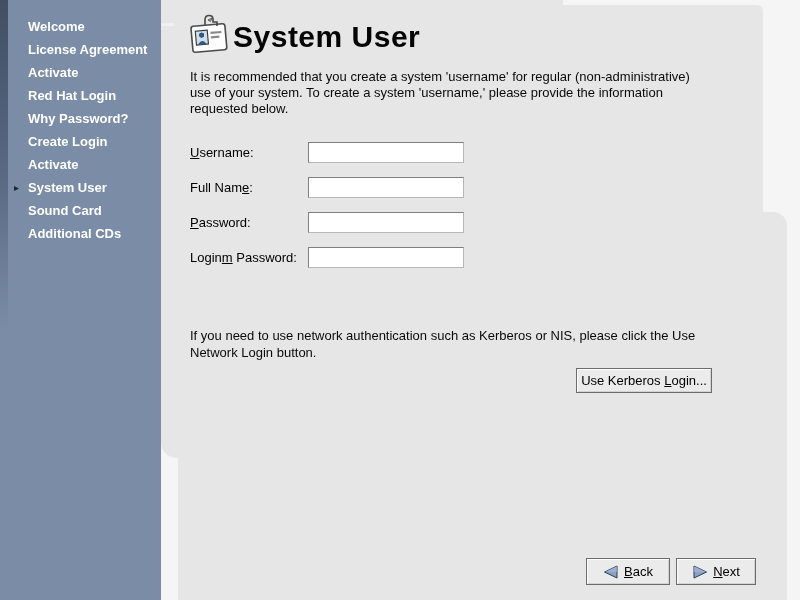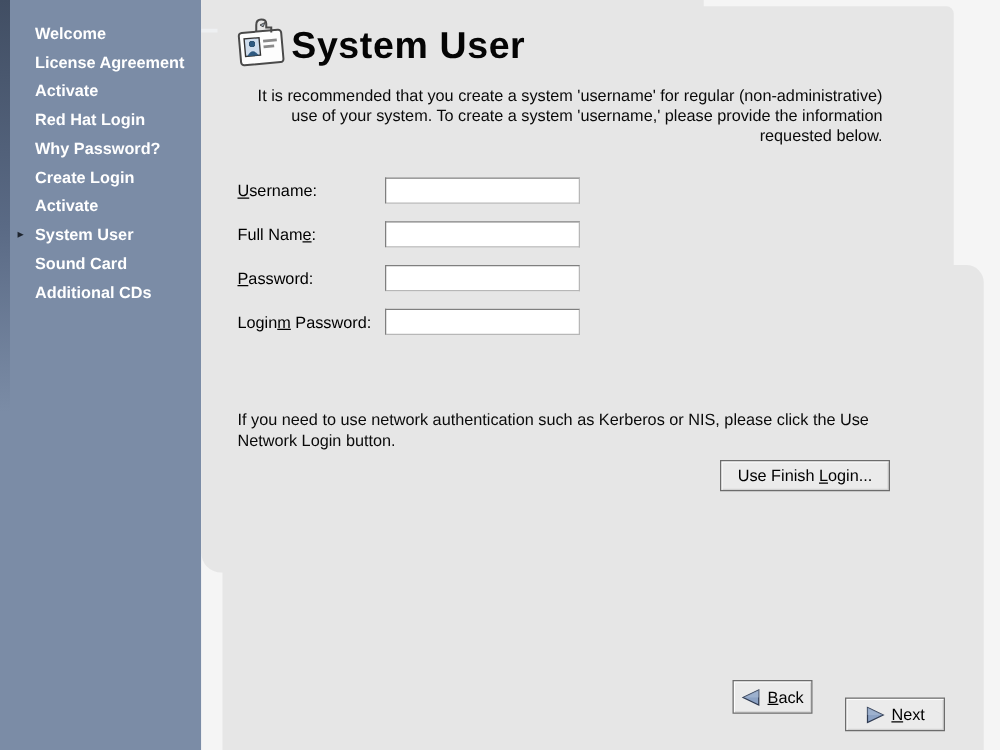--- a/index.html
+++ b/index.html
@@ -23,35 +23,35 @@
   .panel { position:absolute; background:#e6e6e6; }
   .panel-b { left:0; top:5px; width:602px; height:290px; border-radius:0 6px 0 0; }
   .panel-a { left:0; top:0; width:402px; height:458px; border-radius:0 0 0 16px; }
   .panel-c { left:17px; top:212px; width:609px; height:388px; border-radius:0 14px 0 0; }
   .connector { position:absolute; left:0; top:23px; width:13px; height:3px; background:#eef0f2; }
   
   .badge-icon { position:absolute; left:27px; top:13px; }
   .page-title { position:absolute; left:72px; top:20px; font-size:30px; font-weight:bold;
     letter-spacing:.5px; color:#050505; }
   
-  .intro { position:absolute; left:29px; top:69px; width:516px; font-size:13px; line-height:16px; color:#0a0a0a;text-align:right; }
+  .intro { position:absolute; left:29px; top:69px; width:516px; font-size:13px; line-height:16px; color:#0a0a0a; }
   .net-text { position:absolute; left:29px; top:327px; width:516px; font-size:13px; line-height:17px; color:#0a0a0a; }
   
   .form-row { position:absolute; left:29px; width:440px; height:21px; }
   .form-label { position:absolute; left:0; top:3px; font-size:13px; }
   .form-input { position:absolute; left:118px; top:0; width:156px; height:21px;
     border:1px solid #7f7f7f; border-bottom-color:#b7b7b7; border-right-color:#b7b7b7;
     background:#fff; font-family:inherit; font-size:13px; padding:0 3px; }
   .mn { text-decoration:underline; }
   
   .btn { position:absolute; display:flex; align-items:center; justify-content:center; gap:5px;
     background:#ebebeb; border:1px solid #6c6c6c; font-family:inherit; font-size:13px; color:#000;
     box-shadow:inset 1px 1px 0 rgba(255,255,255,.95), inset -1px -1px 0 rgba(0,0,0,.10); cursor:default; }
   .btn-network { left:415px; top:368px; width:136px; height:25px; }
-  .btn-back { left:425px; top:544px; width:64px; height:27px; }
+  .btn-back { left:425px; top:558px; width:84px; height:27px; }
   .btn-next { left:515px; top:558px; width:80px; height:27px; }
   .arrow-svg { display:block; }
 </style>
 </head>
 <body>
 
 <div id="app">
 
   <div class="sidebar">
     <div class="sidebar-edge"></div>
@@ -109,21 +109,21 @@
         </div>
         <div class="form-row" style="top: 247px;">
           <label class="form-label"><span>Login</span><span class="mn">m</span><span> Password:</span></label>
           <input class="form-input" type="password" style="">
         </div>
       </div>
 
     <div class="net-text">If you need to use network authentication such as Kerberos or NIS, please click the Use Network Login button.</div>
 
     <button class="btn btn-network">
-      <span><span>Use Finish </span><span class="mn">L</span><span>ogin...</span></span>
+      <span><span>Use Kerberos </span><span class="mn">L</span><span>ogin...</span></span>
     </button>
 
     <button class="btn btn-back">
       <span>
         <svg class="arrow-svg" width="16" height="14" viewBox="0 0 16 14">
           <polygon points="14,1 14,13 1.5,7" fill="#8ca2c4" stroke="#2f3b52" stroke-width="1"></polygon>
           <polygon points="14,1 14,7 1.5,7" fill="#a9bbd6" stroke="none" opacity="0.6"></polygon>
         </svg>
       </span>
       <span><span></span><span class="mn">B</span><span>ack</span></span>

